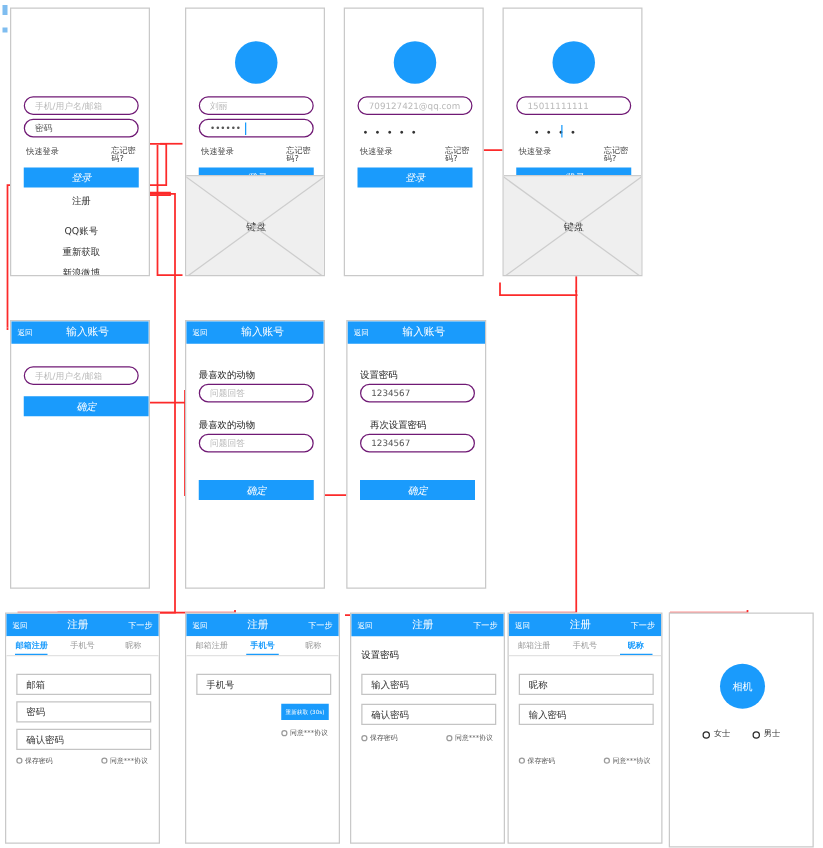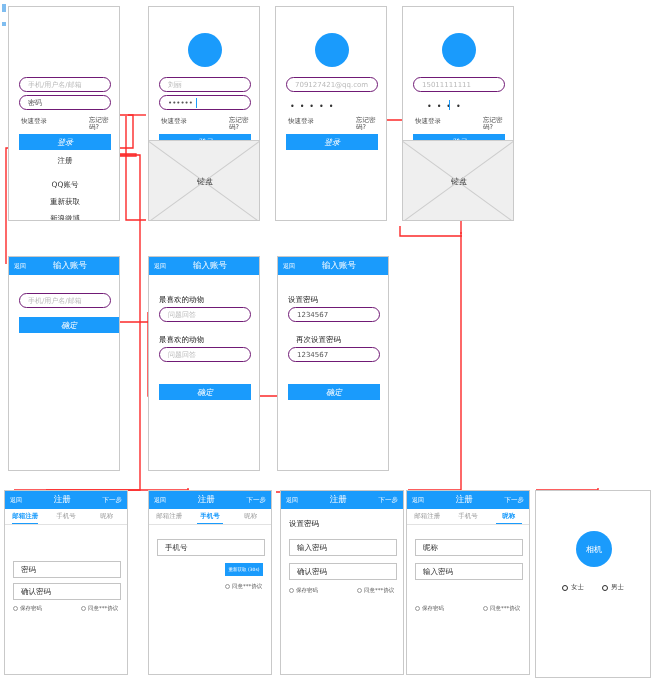--- a/index.html
+++ b/index.html
@@ -301,20 +301,21 @@
       <div class="bar" style="top:0; height:18px;">
         <span class="bk">返回</span>
         <span class="ttl">注册</span>
         <span class="nx">下一步</span>
       </div>
       <div class="tabs" style="top:18px; height:16px;">
         <div class="tab active">邮箱注册</div>
         <div class="tab">手机号</div>
         <div class="tab">昵称</div>
       </div>
+      <div class="rect" style="left:8px; top:48px; width:108px; height:17px;">邮箱</div>
       <div class="rect" style="left:8px; top:70px; width:108px; height:17px;">密码</div>
       <div class="rect" style="left:8px; top:92px; width:108px; height:17px;">确认密码</div>
       <div class="chk" style="left:8px; top:114px;">
         <span class="box"></span>
         <span>保存密码</span>
       </div>
       <div class="chk" style="left:76px; top:114px;">
         <span class="box"></span>
         <span>同意***协议</span>
       </div>

